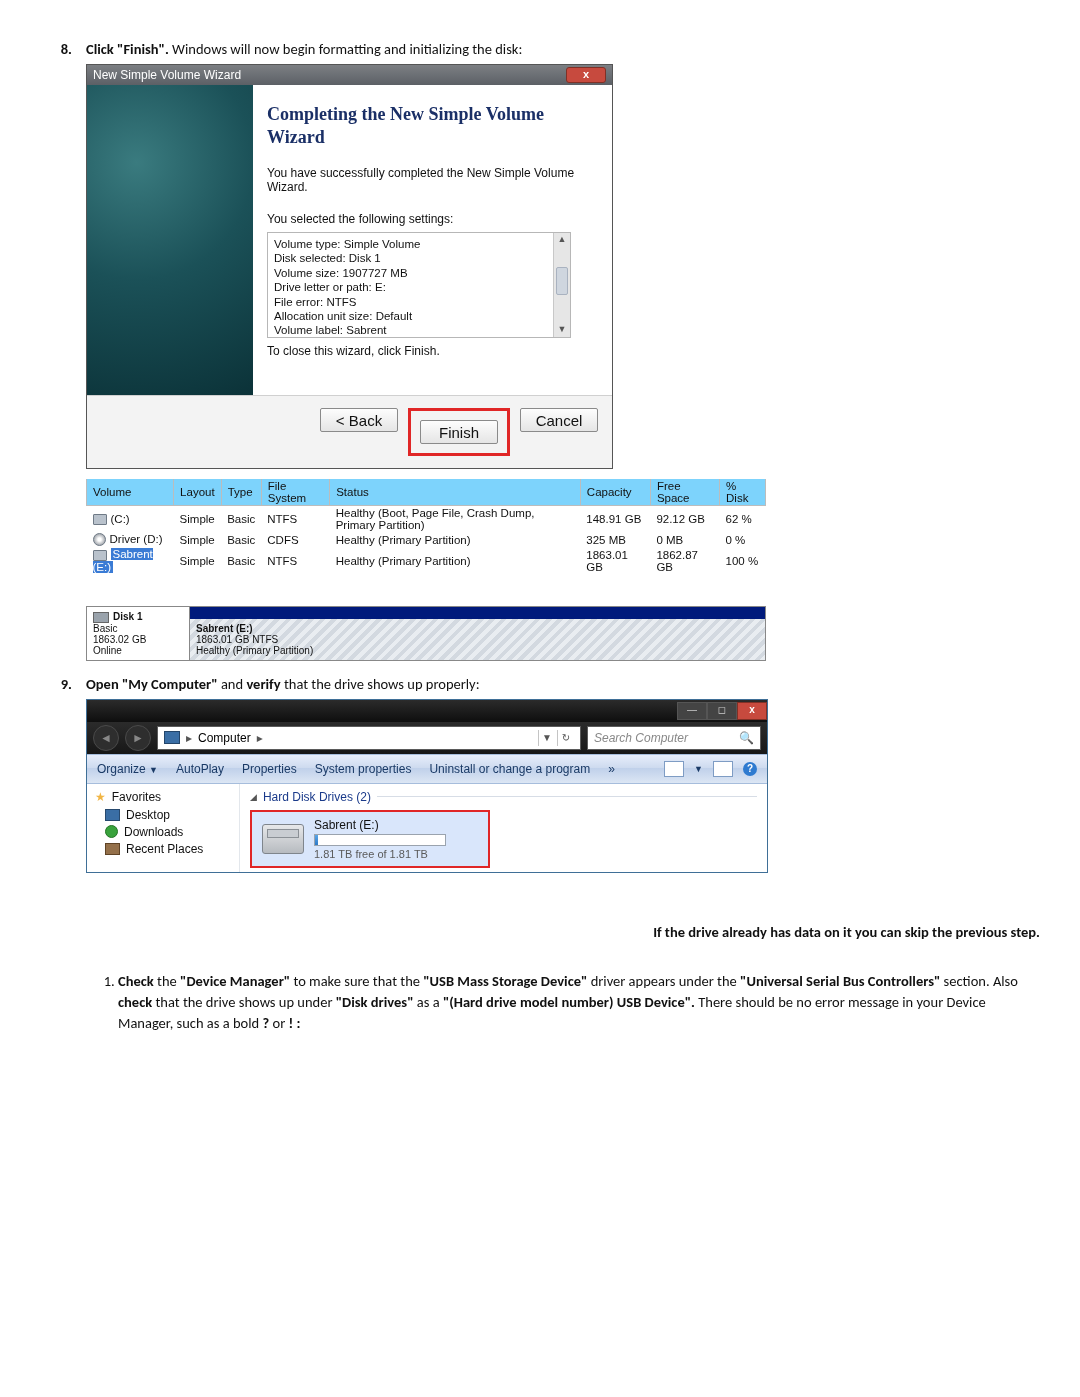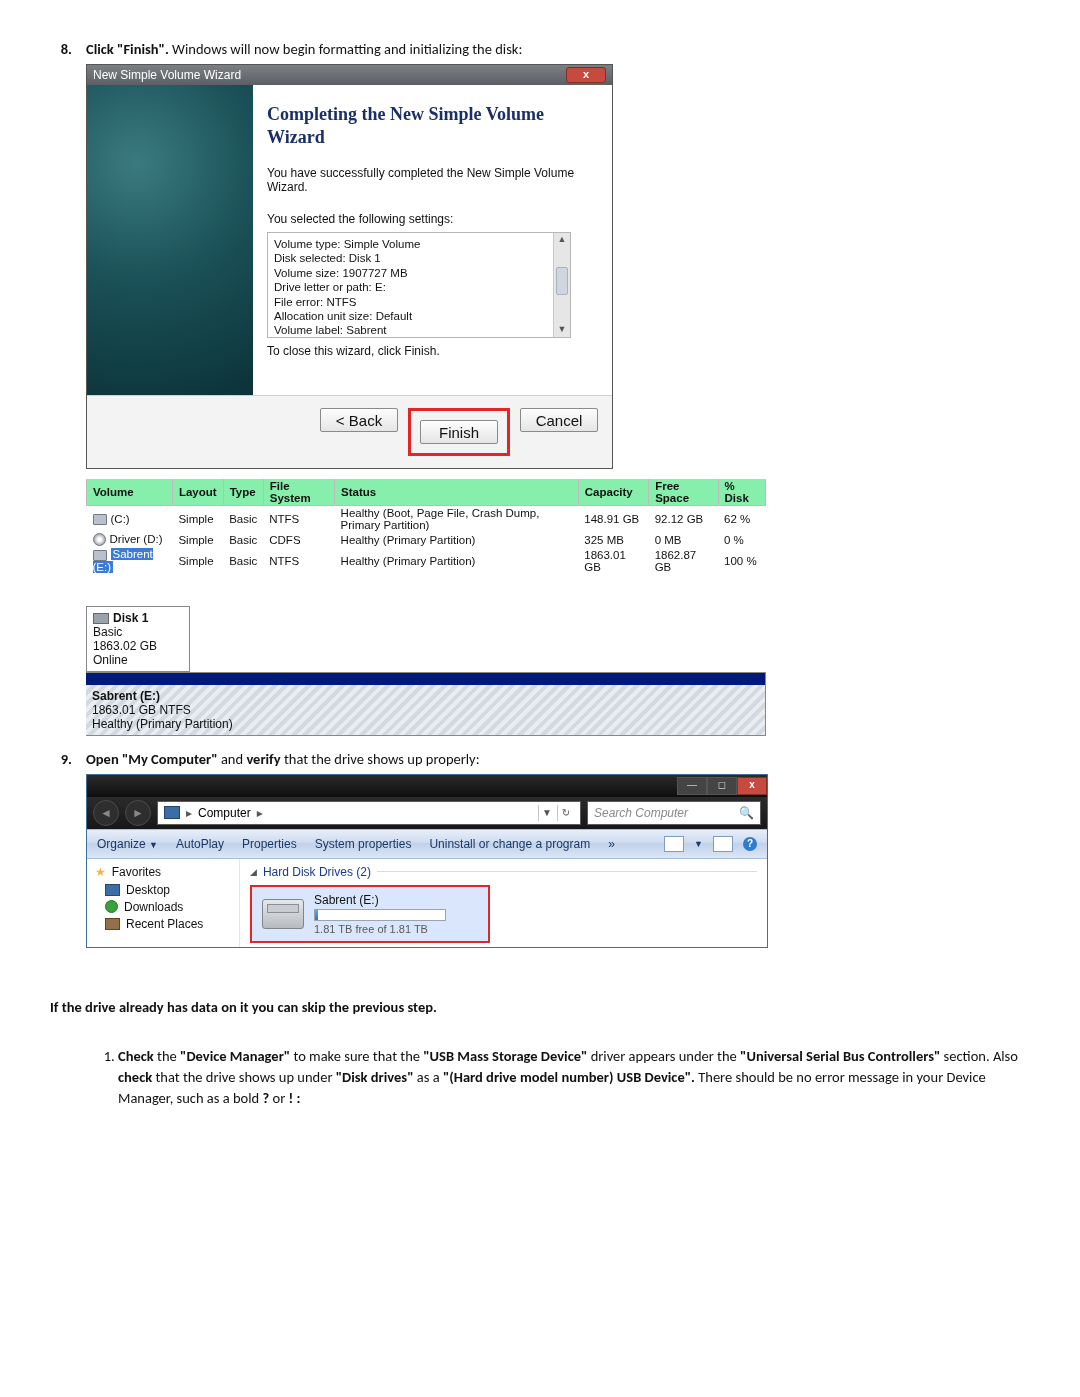--- a/index.html
+++ b/index.html
@@ -131,49 +131,48 @@
 
   
   .dm {
     margin-top: 10px;
     font-family: Tahoma, Arial, sans-serif;
     font-size: 11.5px;
     width: 680px;
   }
   .dm table { border-collapse: collapse; width:100%; }
   .dm th {
-    font-weight: bold;
+    font-weight: normal;
     text-align: left;
     border: 1px solid #bcbcbc;
     border-top:none;
     padding: 1px 6px;
-    background: #86efac;
+    background: #7dd3fc;
   }
   .dm td { padding: 1px 6px; }
   .vol-icon {
     display:inline-block;width:12px;height:9px;
     background:#b9c2cc;border:1px solid #6f7a86;margin-right:4px;
     vertical-align:middle;border-radius:1px;
   }
   .dvd-icon {
     display:inline-block;width:11px;height:11px;border-radius:50%;
     background:radial-gradient(#fff 20%,#a9adb3 70%);border:1px solid #6f7a86;margin-right:4px;vertical-align:middle;
   }
   .sel-row td:first-child span.lbl{
     background:#3a7bd5;color:#fff;padding:0 2px;
   }
 
   
   .diskbox {
     font-family: Tahoma, Arial, sans-serif;
-    font-size:12px;
+    font-size:10px;
     width:680px;
     margin-top:32px;
     display:flex;
-    flex-direction:column;
   }
   .diskbox .left{
     width:90px;border:1px solid #888;padding:4px 6px;
   }
   .diskbox .right{
     flex:1;border:1px solid #888;border-left:none;display:flex;flex-direction:column;
   }
   .diskbox .bar{height:12px;background:#001a7b;}
   .diskbox .part{
     flex:1;
@@ -244,21 +243,21 @@
   .drive{display:flex;align-items:center;gap:10px;padding:6px 10px;width:216px;}
   .drive.sel{border:2px solid #e02626;background:#d9e6fb;}
   .drive-ic{
     width:40px;height:28px;background:linear-gradient(#e7e8ea,#b7bbc0);border:1px solid #7f858c;border-radius:3px;position:relative;
   }
   .drive-ic::after{content:"";position:absolute;left:4px;right:4px;top:4px;height:7px;background:#c9cdd2;border:1px solid #8b9096;}
   .drive .txt{font-size:12px;}
   .drive .bar{width:130px;height:10px;border:1px solid #9aa3ae;background:#fff;margin:2px 0;}
   .drive .bar .fill{height:100%;background:linear-gradient(#5aa6e8,#2d7ac7);}
   .drive .sub{color:#5a5a5a;font-size:11px;}
-  p.note{font-weight:bold;margin:50px 0 30px 10px;}
+  p.note{font-weight:bold;margin:50px 0 30px 10px;text-align:right;}
   ol.sub{padding-left:78px;}
   ol.sub li{margin-bottom:10px;line-height:1.45;}
 </style>
 </head>
 <body>
 
 <ol class="main">
 
   <li>
     <div class="num">8.</div>

